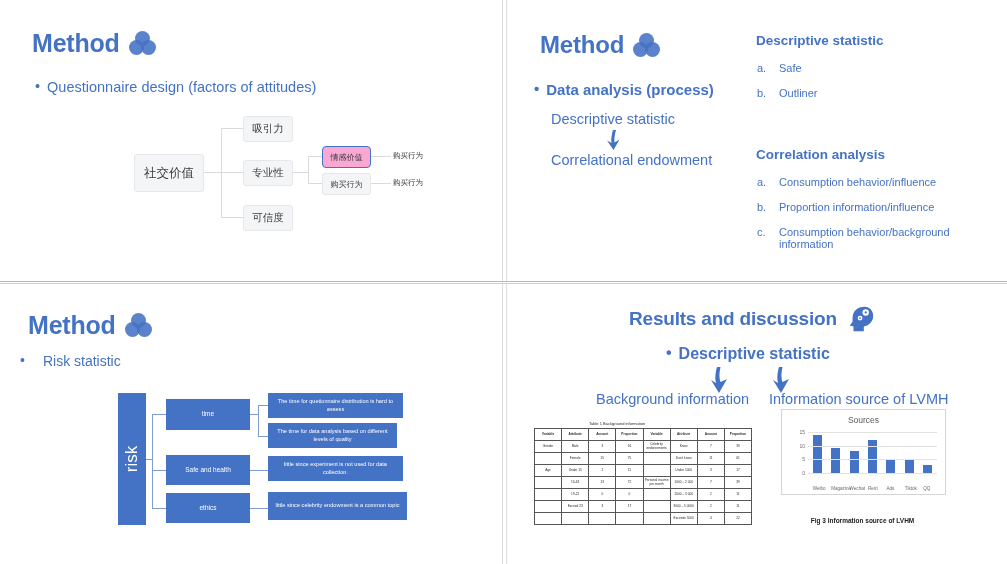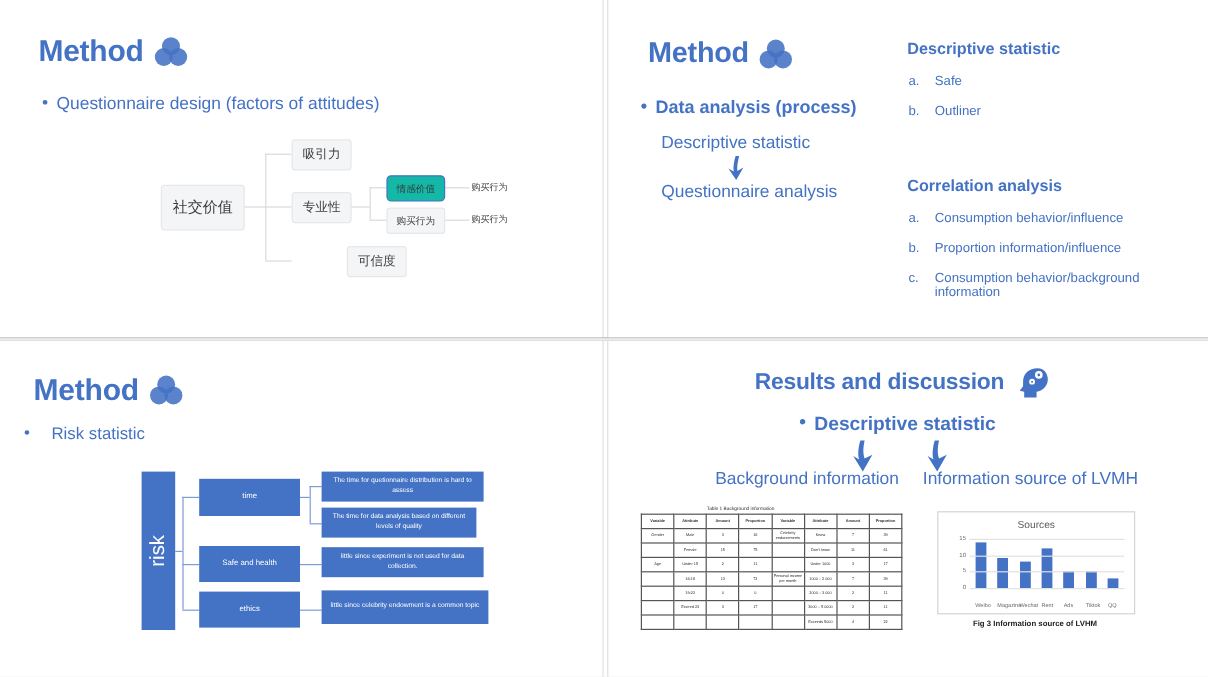--- a/index.html
+++ b/index.html
@@ -61,23 +61,23 @@
   
   .mindmap{position:absolute;left:130px;top:108px;width:300px;height:130px;}
   .mm-box{
     position:absolute;background:#f4f5f7;border:1px solid #e6e7ea;border-radius:3px;
     color:#3c3c3c;display:flex;align-items:center;justify-content:center;
     font-family:"DejaVu Sans",sans-serif;
   }
   .mm-root{left:4px;top:46px;width:68px;height:36px;font-size:12.5px;}
   .mm-l1{left:113px;top:8px;width:48px;height:24px;font-size:10.5px;}
   .mm-l2{left:113px;top:52px;width:48px;height:24px;font-size:10.5px;}
-  .mm-l3{left:113px;top:97px;width:48px;height:24px;font-size:10.5px;margin-left:46px;}
+  .mm-l3{left:113px;top:97px;width:48px;height:24px;font-size:10.5px;}
   .mm-s1{left:192px;top:38px;width:47px;height:20px;font-size:8px;
-        background:#14b8a6;border:1.6px solid #4472C4;border-radius:4px;font-family:Liberation Serif, serif;}
+        background:#f9a8d4;border:1.6px solid #4472C4;border-radius:4px;font-family:Liberation Serif, serif;}
   .mm-s2{left:192px;top:65px;width:47px;height:20px;font-size:8px;}
   .mm-leaf{position:absolute;color:#3c3c3c;font-size:7.5px;font-family:"DejaVu Sans",sans-serif;}
   .mm-f1{left:263px;top:43px;}
   .mm-f2{left:263px;top:70px;}
   .mml{position:absolute;background:#d9dade;}
 
   
   .riskmap{position:absolute;left:118px;top:392px;width:300px;height:140px;}
   .rbar{position:absolute;left:0;top:0;width:28px;height:132px;background:#4472C4;}
   .rbar span{
@@ -188,21 +188,21 @@
 
     <div class="bullet b-da" style="left:27px;">
       <span class="dot">•</span>
       <span>Data analysis (process)</span>
     </div>
 
     <div class="sub-line s-ds" style="left:44px;">Descriptive statistic</div>
     <svg class="arrow-down" style="left:96px;top:129px;" width="20" height="22" viewBox="0 0 20 22">
       <path d="M10 1 C10 1 7.5 9 8.5 14 L4 11.5 L10.5 21 L16.5 10.5 L11.5 13.5 C11 8.5 12.5 3 13 1 Z" fill="#4472C4"></path>
     </svg>
-    <div class="sub-line s-ca" style="left:44px;">Questionnaire analysis</div>
+    <div class="sub-line s-ca" style="left:44px;">Correlational endowment</div>
 
     <div class="rc-head rc-h1" style="left:249px;">Descriptive statistic</div>
     <div class="rc-item rc-i1" style="left:250px;">
       <span class="mk">a.</span>
       <span>Safe</span>
     </div>
     <div class="rc-item rc-i2" style="left:250px;">
       <span class="mk">b.</span>
       <span>Outliner</span>
     </div>
@@ -378,21 +378,21 @@
             <td></td>
             <td></td>
             <td></td>
             <td>Exceeds 5000</td>
             <td>4</td>
             <td>22</td>
           </tr>
         </tbody>
     </table>
 
-    <div class="chartbox" style="left:274px;top:142px;">
+    <div class="chartbox" style="left:274px;top:125px;">
       <div class="chart-title">Sources</div>
       <div class="plot" id="plot-area">
         <div class="bars" id="chart-bars">
             <div class="bar" title="Weibo: 14" style="height: 93.3333%; background: rgb(68, 114, 196);"></div>
             <div class="bar" title="Magazine: 9" style="height: 60%; background: rgb(68, 114, 196);"></div>
             <div class="bar" title="Wechat: 8" style="height: 53.3333%; background: rgb(68, 114, 196);"></div>
             <div class="bar" title="Rent: 12" style="height: 80%; background: rgb(68, 114, 196);"></div>
             <div class="bar" title="Ads: 5" style="height: 33.3333%; background: rgb(68, 114, 196);"></div>
             <div class="bar" title="Tiktok: 5" style="height: 33.3333%; background: rgb(68, 114, 196);"></div>
             <div class="bar" title="QQ: 3" style="height: 20%; background: rgb(68, 114, 196);"></div>

